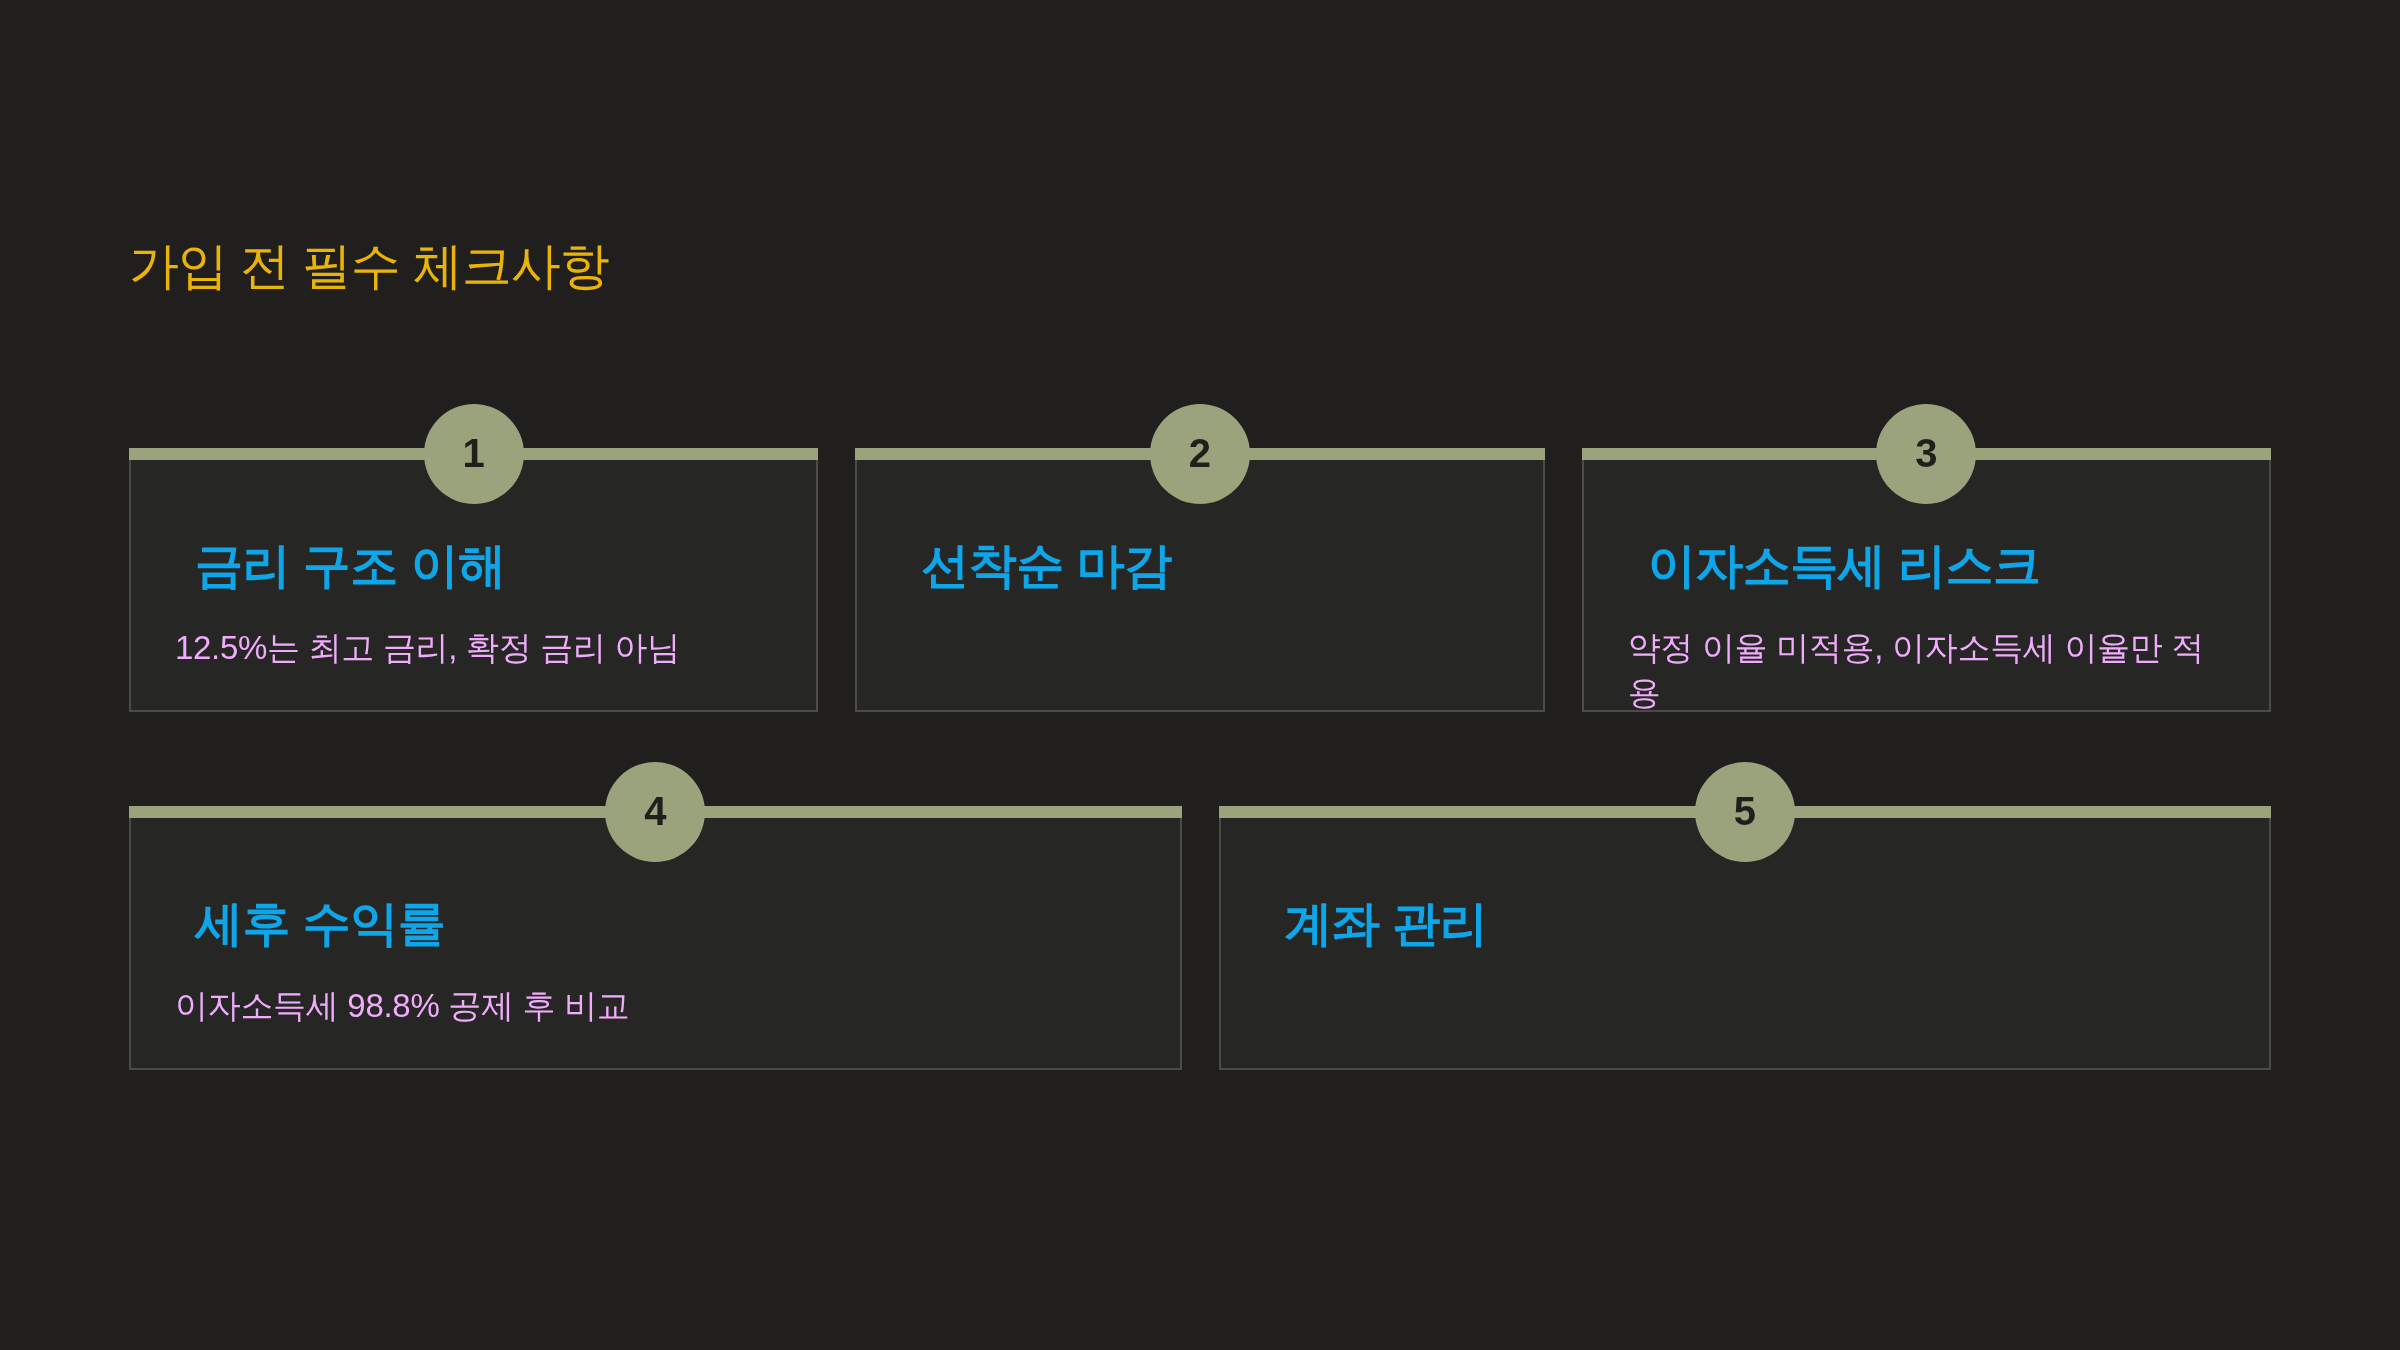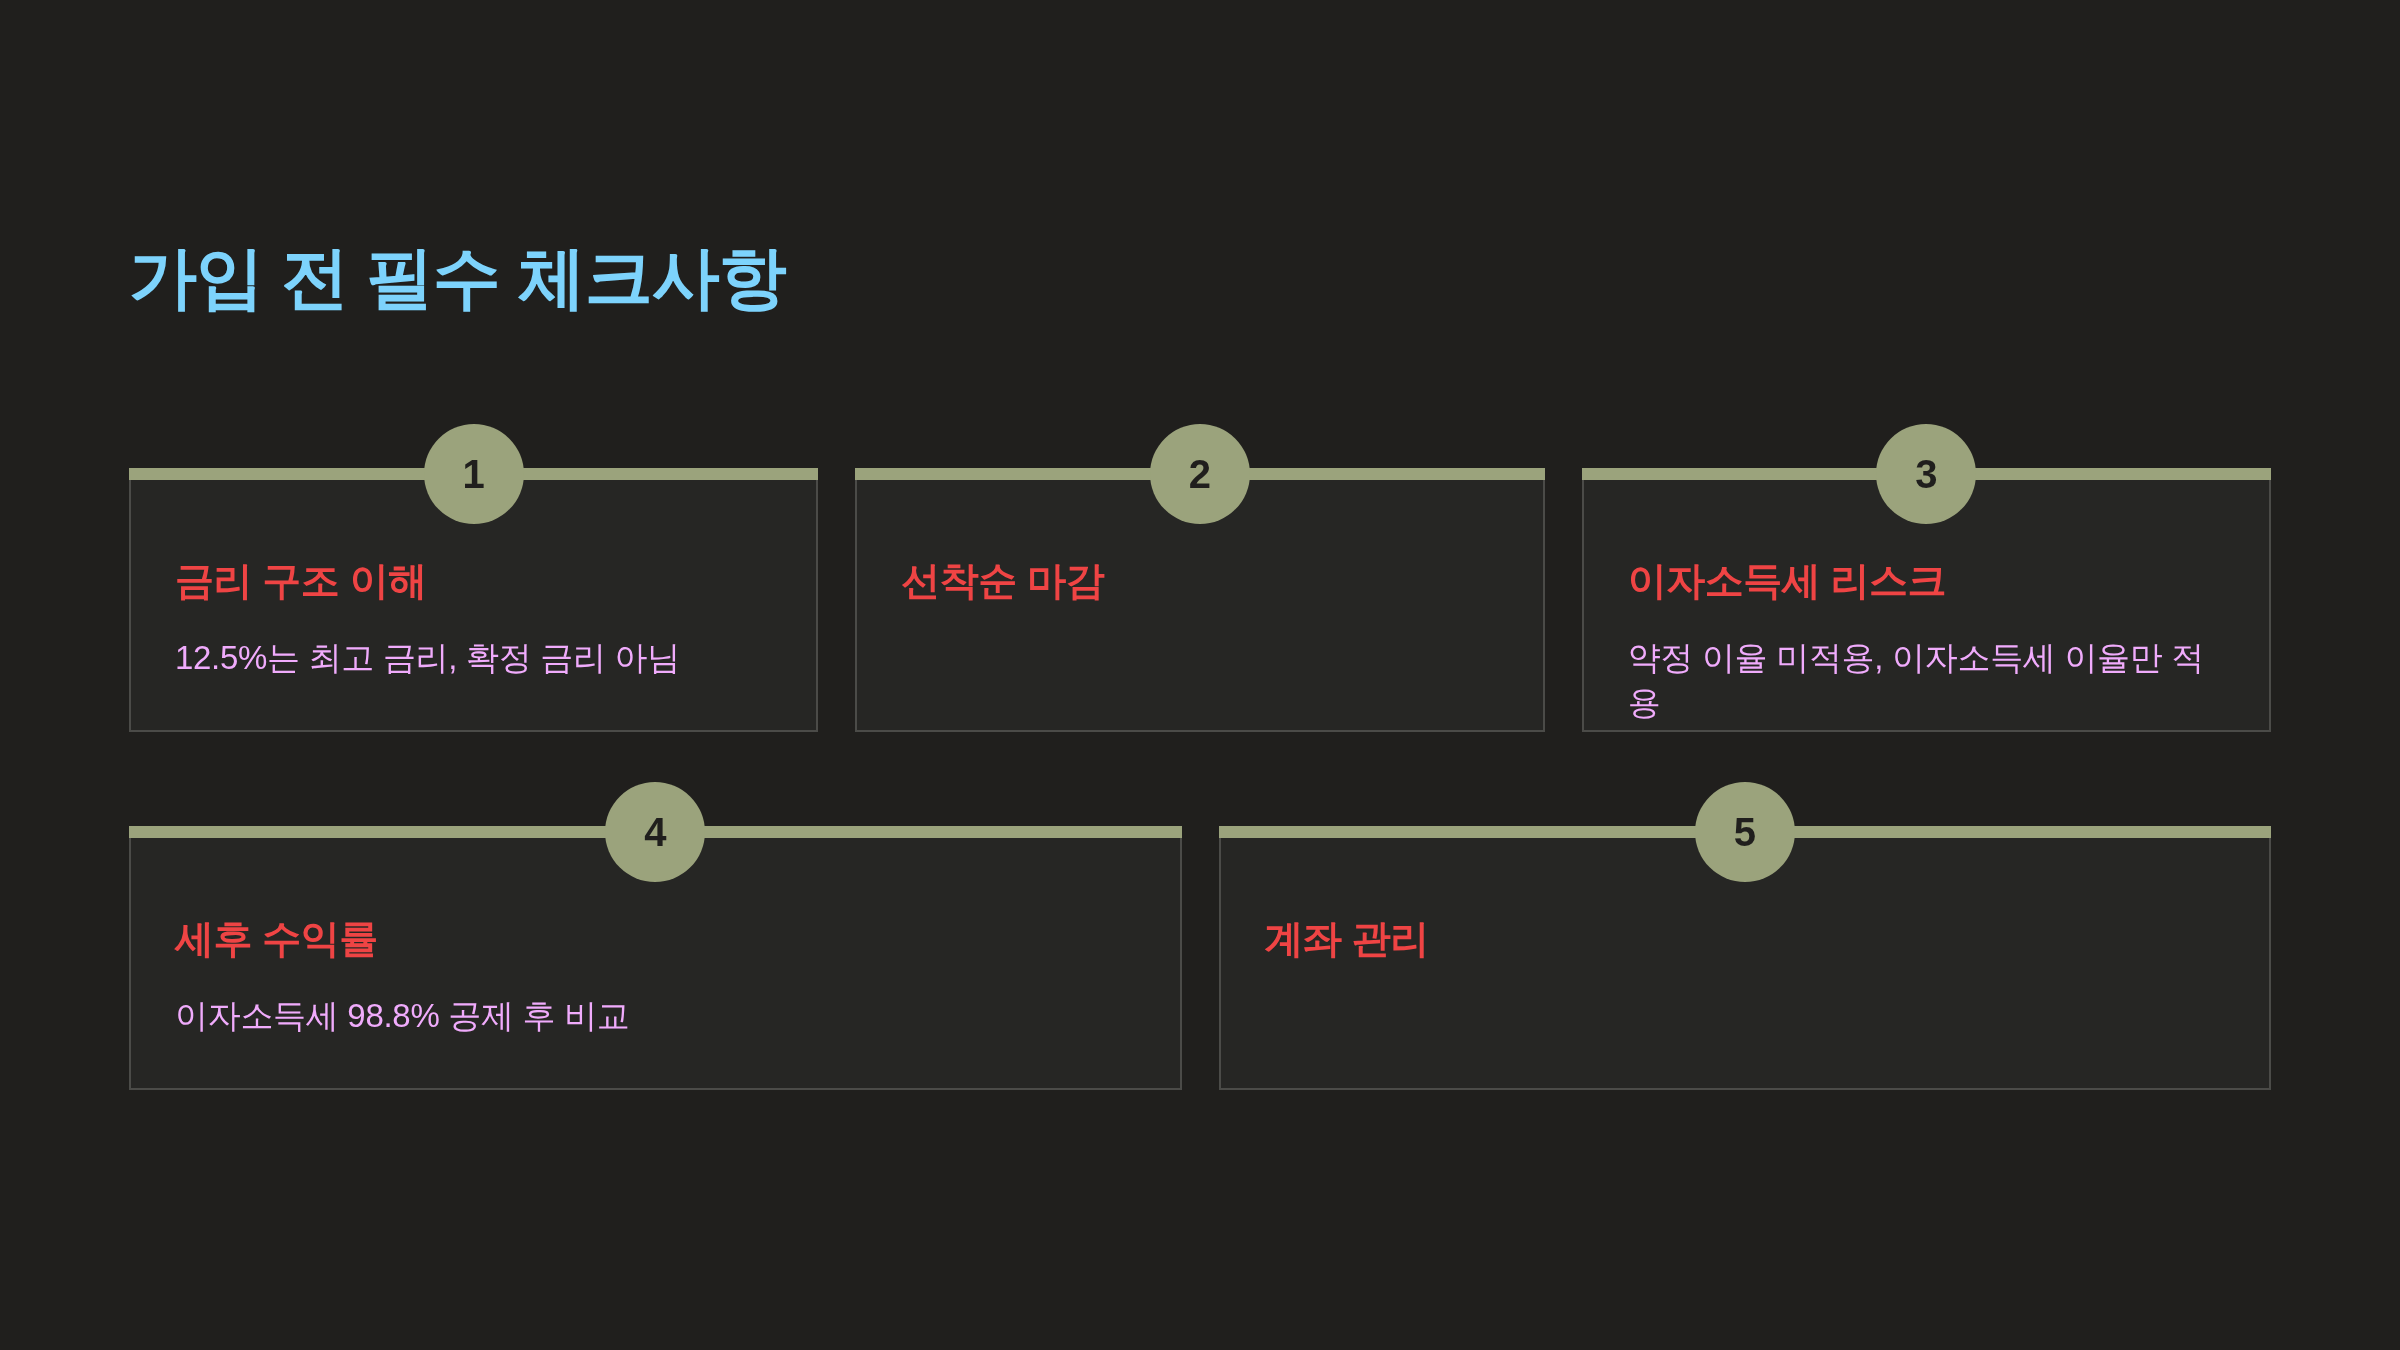--- a/index.html
+++ b/index.html
@@ -17,24 +17,24 @@
 
   .slide {
     position: relative;
     width: 2400px;
     height: 1350px;
     padding: 0 129px;
   }
 
   .page-title {
     margin-top: 238px;
-    font-size: 68px;
-    font-weight: 700;
+    font-size: 50px;
+    font-weight: 400;
     letter-spacing: -1px;
-    color: #7dd3fc;
+    color: #eab308;
     line-height: 1.15;
   }
 
   .cards-row {
     display: grid;
     gap: 37px;
   }
 
   .row-1 {
     margin-top: 152px;
@@ -79,25 +79,26 @@
     align-items: center;
     justify-content: center;
     z-index: 2;
   }
 
   .card-body {
     padding: 86px 44px 0 44px;
   }
 
   .card-title {
-    font-size: 39px;
+    font-size: 48px;
     font-weight: 700;
-    color: #ef4444;
+    color: #0ea5e9;
     margin-bottom: 28px;
     letter-spacing: -0.5px;
+    margin-left: 20px;
   }
 
   .card-desc {
     font-size: 33px;
     font-weight: 400;
     color: #f0abfc;
     letter-spacing: -0.3px;
   }
 </style>
 </head>

